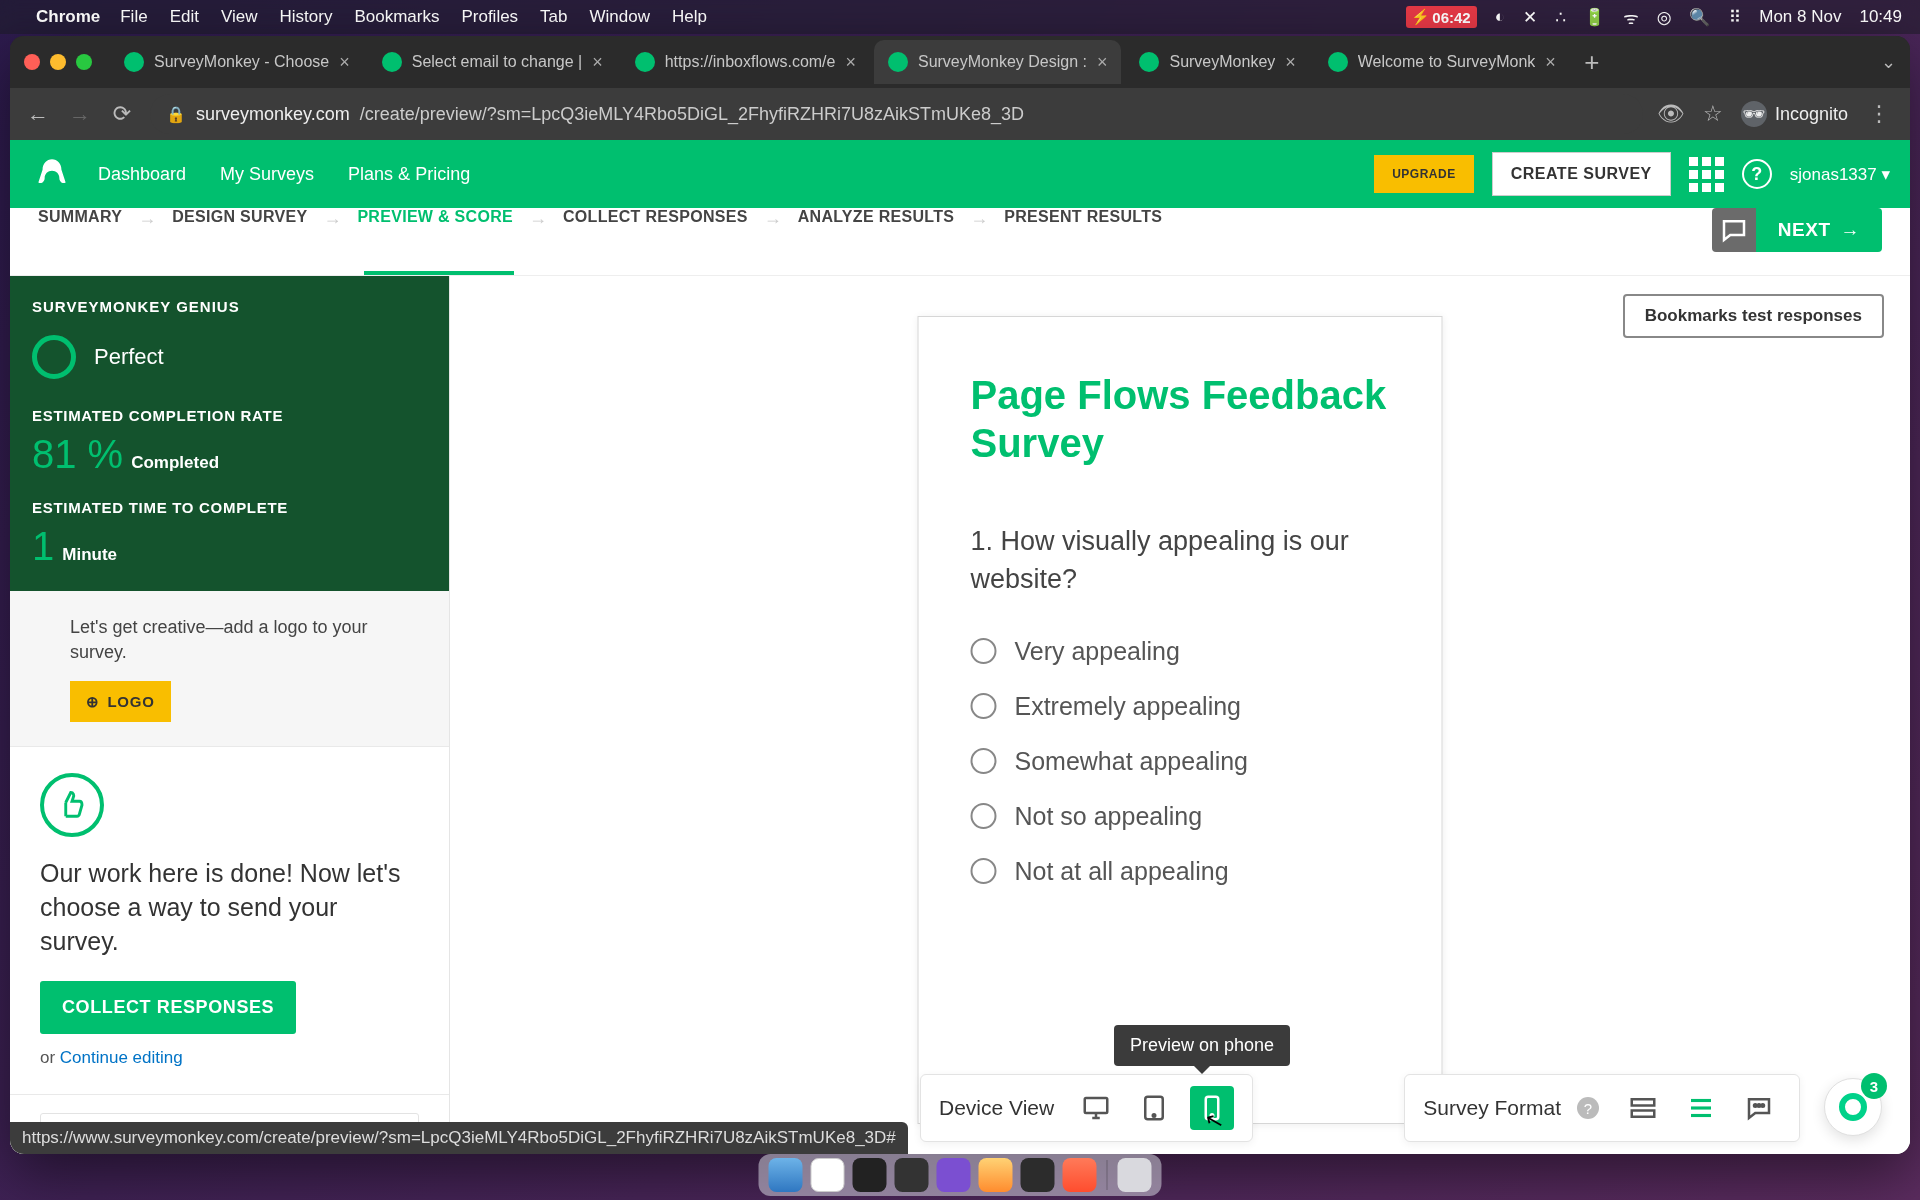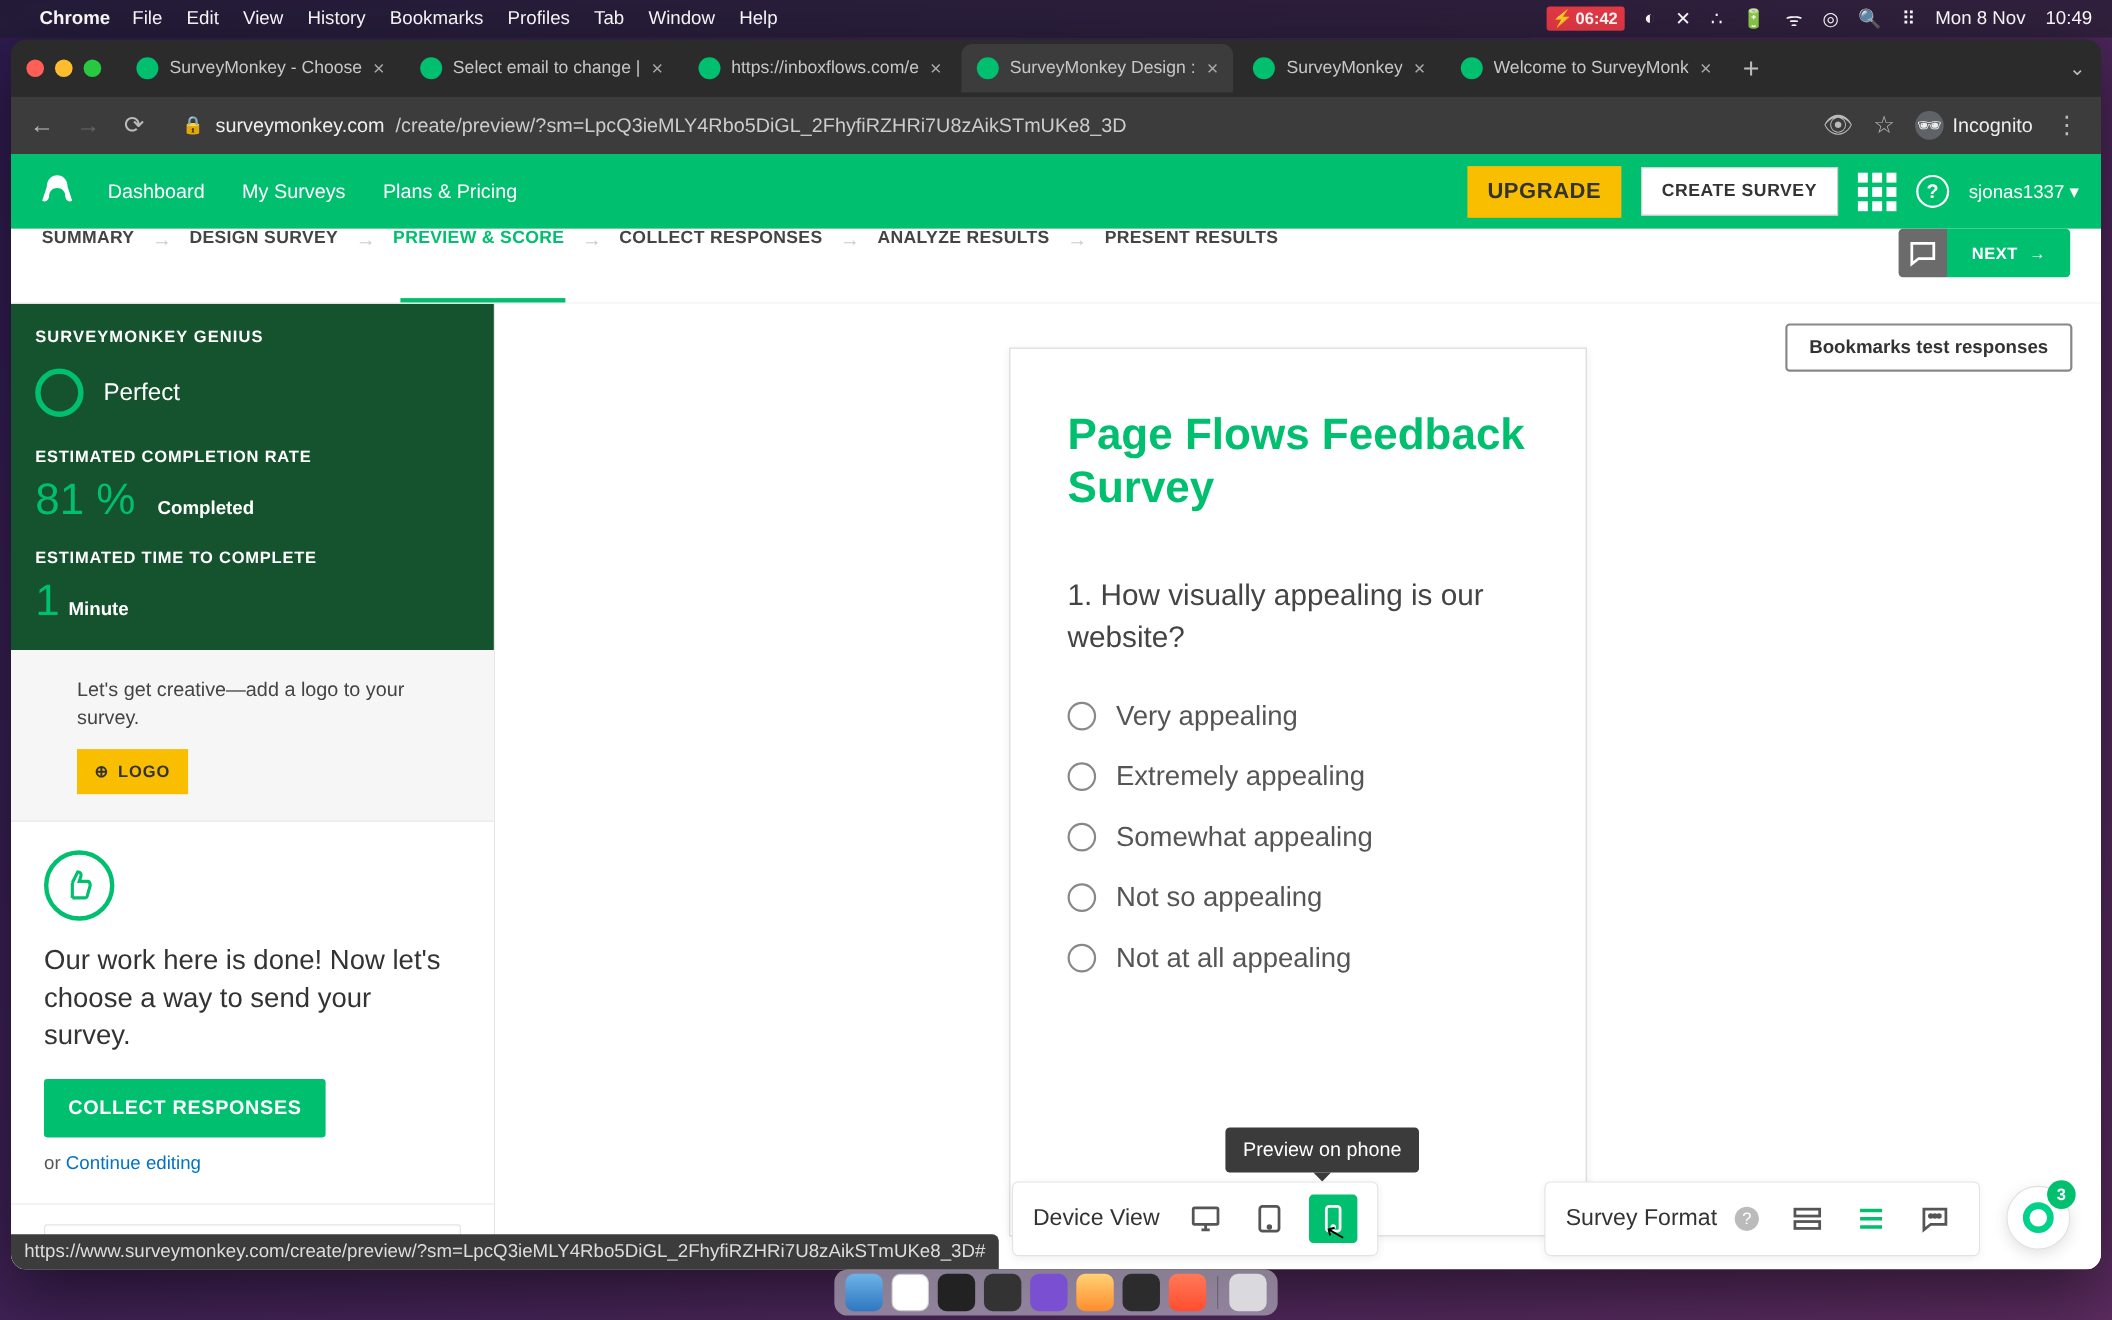--- a/index.html
+++ b/index.html
@@ -35,45 +35,45 @@
 .incog .hat{width:26px;height:26px;border-radius:50%;background:#5f6368;display:flex;align-items:center;justify-content:center}
 .kebab{font-size:22px;color:#bbb;padding:0 6px}
 
 .page{flex:1;background:#fff;overflow:hidden;display:flex;flex-direction:column;position:relative}
 
 .smhdr{height:68px;background:#00bf6f;display:flex;align-items:center;padding:0 20px;color:#fff;font-size:18px}
 .smlogo{width:44px;height:44px;margin-right:24px;display:flex;align-items:center;justify-content:center}
 .smlogo svg{width:42px;height:42px}
 .shl{margin-right:34px;font-weight:500}
 .shr{margin-left:auto;display:flex;align-items:center;gap:18px}
-.upg{background:#f9be00;color:#333;font-weight:700;padding:12px 18px;font-size:20px;letter-spacing:.5px}
+.upg{background:#f9be00;color:#333;font-weight:700;padding:12px 18px;font-size:12px;letter-spacing:.5px}
 .crs{background:#fff;color:#333;font-weight:700;padding:12px 18px;font-size:16px;border:1px solid #ccc;letter-spacing:.5px}
 .grid9{display:grid;grid-template-columns:repeat(3,9px);grid-template-rows:repeat(3,9px);gap:4px}
 .grid9 span{background:#fff}
 .qmark{width:30px;height:30px;border:2px solid #fff;border-radius:50%;display:flex;align-items:center;justify-content:center;font-weight:700}
 .user{font-size:17px}
 
 .stepnav{height:68px;background:#fff;border-bottom:1px solid #eee;display:flex;align-items:flex-start;padding:0 28px;position:relative}
 .step{font-weight:700;font-size:16px;color:#444;letter-spacing:.3px}
 .step.active{color:#00bf6f}
 .steparw{margin:0 16px;color:#ccc;font-size:18px}
 .stepline{position:absolute;bottom:0;left:354px;width:150px;height:4px;background:#00bf6f}
 .cmt{margin-left:auto;width:44px;height:44px;background:#6b6b6b;border-radius:4px 0 0 4px;display:flex;align-items:center;justify-content:center;color:#fff}
-.nextbtn{height:44px;background:#00bf6f;color:#fff;font-weight:700;font-size:15px;padding:0 22px;display:flex;align-items:center;gap:10px;border-radius:0 4px 4px 0;letter-spacing:.5px}
+.nextbtn{height:44px;background:#00bf6f;color:#fff;font-weight:700;font-size:19px;padding:0 22px;display:flex;align-items:center;gap:10px;border-radius:0 4px 4px 0;letter-spacing:.5px}
 
 .body{flex:1;display:flex;overflow:hidden;position:relative}
 
 .sidebar{width:440px;background:#fff;border-right:1px solid #e5e5e5;display:flex;flex-direction:column;overflow:hidden}
 .genius{background:#14532d;color:#fff;padding:22px}
 .gh{font-weight:700;letter-spacing:1px;font-size:15px;margin-bottom:20px}
 .perf{display:flex;align-items:center;gap:18px;margin-bottom:28px}
 .perf .circ{width:44px;height:44px;border:5px solid #00bf6f;border-radius:50%}
 .perf .txt{font-size:22px}
 .gl{font-weight:700;letter-spacing:.7px;font-size:15px;margin-bottom:8px}
-.pct{font-size:40px;color:#00bf6f;font-weight:400;display:inline-block;margin-right:20px}
+.pct{font-size:40px;color:#00bf6f;font-weight:400;display:inline-block;margin-right:8px}
 .pctlbl{font-size:17px;font-weight:600}
 .mins{font-size:40px;color:#00bf6f;display:inline-block;margin-right:8px}
 .tip{background:#f6f6f6;padding:24px 60px;font-size:18px;color:#444;line-height:1.4;border-bottom:1px solid #e9e9e9}
 .logobtn{margin-top:16px;background:#f9be00;color:#333;font-weight:700;font-size:15px;padding:10px 16px;display:inline-flex;align-items:center;gap:8px;letter-spacing:.8px}
 .done{padding:26px 30px;border-bottom:1px solid #e9e9e9}
 .thumb{width:64px;height:64px;border:4px solid #00bf6f;border-radius:50%;display:flex;align-items:center;justify-content:center;color:#00bf6f;margin-bottom:20px}
 .done .msg{font-size:25px;color:#333;line-height:1.35;margin-bottom:22px}
 .coll{background:#00bf6f;color:#fff;font-weight:700;padding:16px 22px;font-size:18px;letter-spacing:.6px;display:inline-block;border-radius:3px}
 .orline{margin-top:14px;font-size:17px;color:#555}
 .orline a{color:#0073c6;text-decoration:none}

